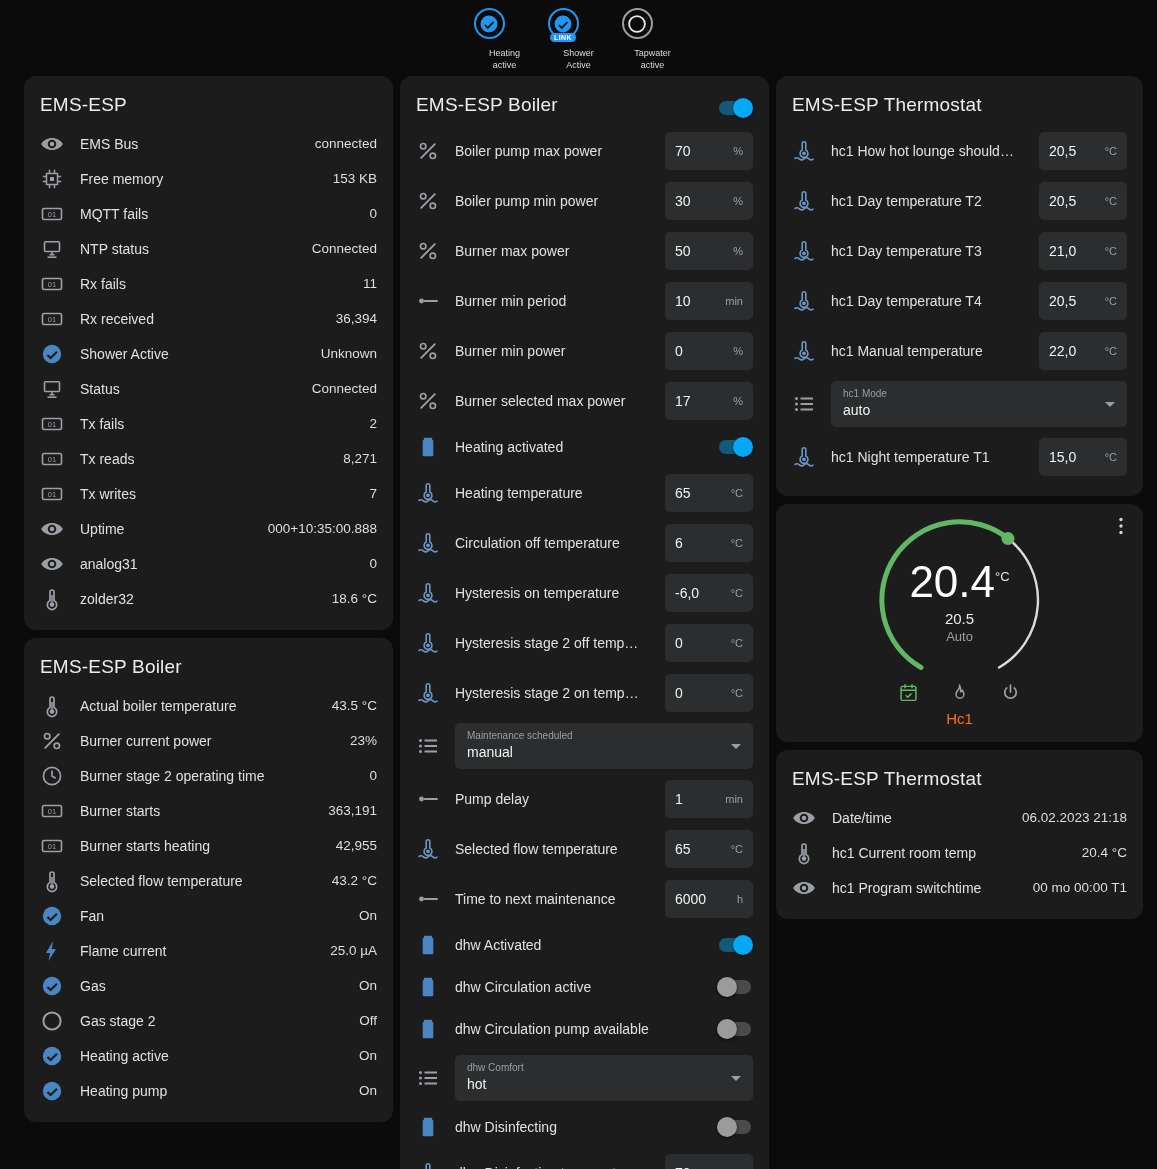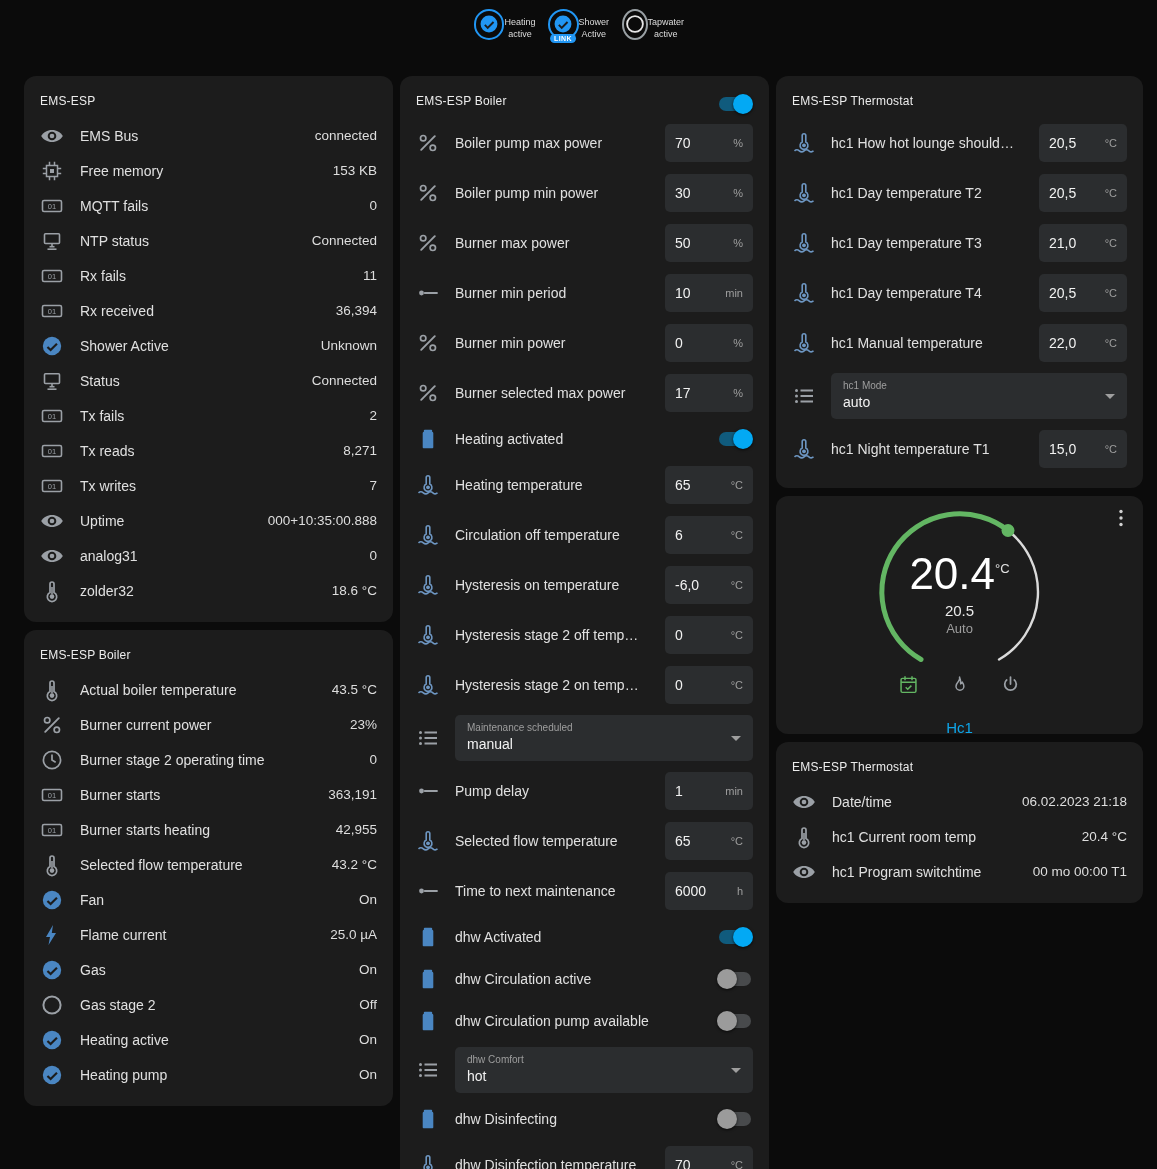--- a/index.html
+++ b/index.html
@@ -2,35 +2,35 @@
 <html><head>
 <meta charset="utf-8">
 <style>
   *{margin:0;padding:0;box-sizing:border-box}
   html,body{width:1157px;height:1169px;overflow:hidden}
   body{background:#0b0b0b;font-family:"Liberation Sans",sans-serif}
   .page{position:relative;width:1157px;height:1169px;overflow:hidden}
 
   
   .topbar{display:flex;justify-content:center;align-items:flex-start;gap:12px;padding-top:8px;height:76px}
-  .badge{width:62px;display:flex;flex-direction:row;align-items:center;cursor:pointer}
+  .badge{width:62px;display:flex;flex-direction:column;cursor:pointer}
   .badge-circle{position:relative;width:31px;height:31px;border-radius:50%;border:2px solid #99a0a4;display:flex;align-items:center;justify-content:center}
   .badge-circle.on{border-color:#2196f3}
   .badge-circle .icon{width:22px;height:22px}
   .badge-circle .icon svg{width:22px;height:22px;display:block}
   .badge-pill{position:absolute;bottom:-5px;left:50%;transform:translateX(-50%);background:#2196f3;color:#fff;font-size:7px;font-weight:bold;padding:1px 4px;border-radius:6px;letter-spacing:.4px}
   .badge-label{margin-top:8px;font-size:9px;line-height:1.35;color:#dcdcdc;text-align:center;white-space:pre-line}
 
   
   .columns{display:flex;gap:7px;padding-left:24px;align-items:flex-start}
   .col{flex:none}
   .col-left,.col-mid{width:369px}
   .col-right{width:367px}
   .card{background:#1c1c1c;border-radius:12px;padding:14px 16px;margin-bottom:8px;position:relative}
-  .card-title{font-size:12px;font-weight:400;color:#ececec;padding:4px 0 10px;letter-spacing:.2px}
+  .card-title{font-size:19px;font-weight:400;color:#ececec;padding:4px 0 10px;letter-spacing:.2px}
   .card-head{display:flex;align-items:center}
   .card-head .card-title{flex:1}
 
   .icon{width:24px;height:24px;flex:none;color:#9ba0a6}
   .icon svg{display:block;width:100%;height:100%}
 
   
   .erow{display:flex;align-items:center;height:35px;gap:16px;cursor:pointer}
   .elabel{flex:1;font-size:14px;color:#e0e0e0;white-space:nowrap;overflow:hidden;text-overflow:ellipsis}
   .evalue{font-size:13.5px;color:#dedede;white-space:nowrap}
@@ -60,21 +60,21 @@
   .dial-card{height:238px;padding:8px 16px 10px;overflow:hidden}
   .menu-dots{position:absolute;top:10px;right:10px;width:24px;height:24px;color:#d2d2d2;cursor:pointer}
   .dial-wrap{position:relative;width:190px;margin:0 auto;cursor:pointer}
   .dial-text{position:absolute;left:0;top:48px;width:100%;text-align:center}
   .dial-temp{font-size:44px;color:#fff;line-height:1.02;white-space:nowrap}
   .dial-temp sup{font-size:13px;color:#e2e2e2}
   .dial-setpoint{font-size:15px;color:#eaeaea;margin-top:5px}
   .dial-mode{font-size:13px;color:#9e9e9e;margin-top:2px}
   .dial-icons{display:flex;justify-content:center;gap:30px;margin-top:-12px}
   .dial-icons .icon{width:21px;height:21px;cursor:pointer}
-  .dial-name{text-align:center;font-size:15px;color:#0ea5e9;margin-top:24px}
+  .dial-name{text-align:center;font-size:15px;color:#f97316;margin-top:7px}
 </style>
 </head>
 <body>
 
 <div class="page">
   <div class="topbar">
       <div class="badge">
         <div class="badge-circle on">
           <span class="icon" style="color: rgb(33, 150, 243);">
             <svg viewBox="0 0 24 24">

